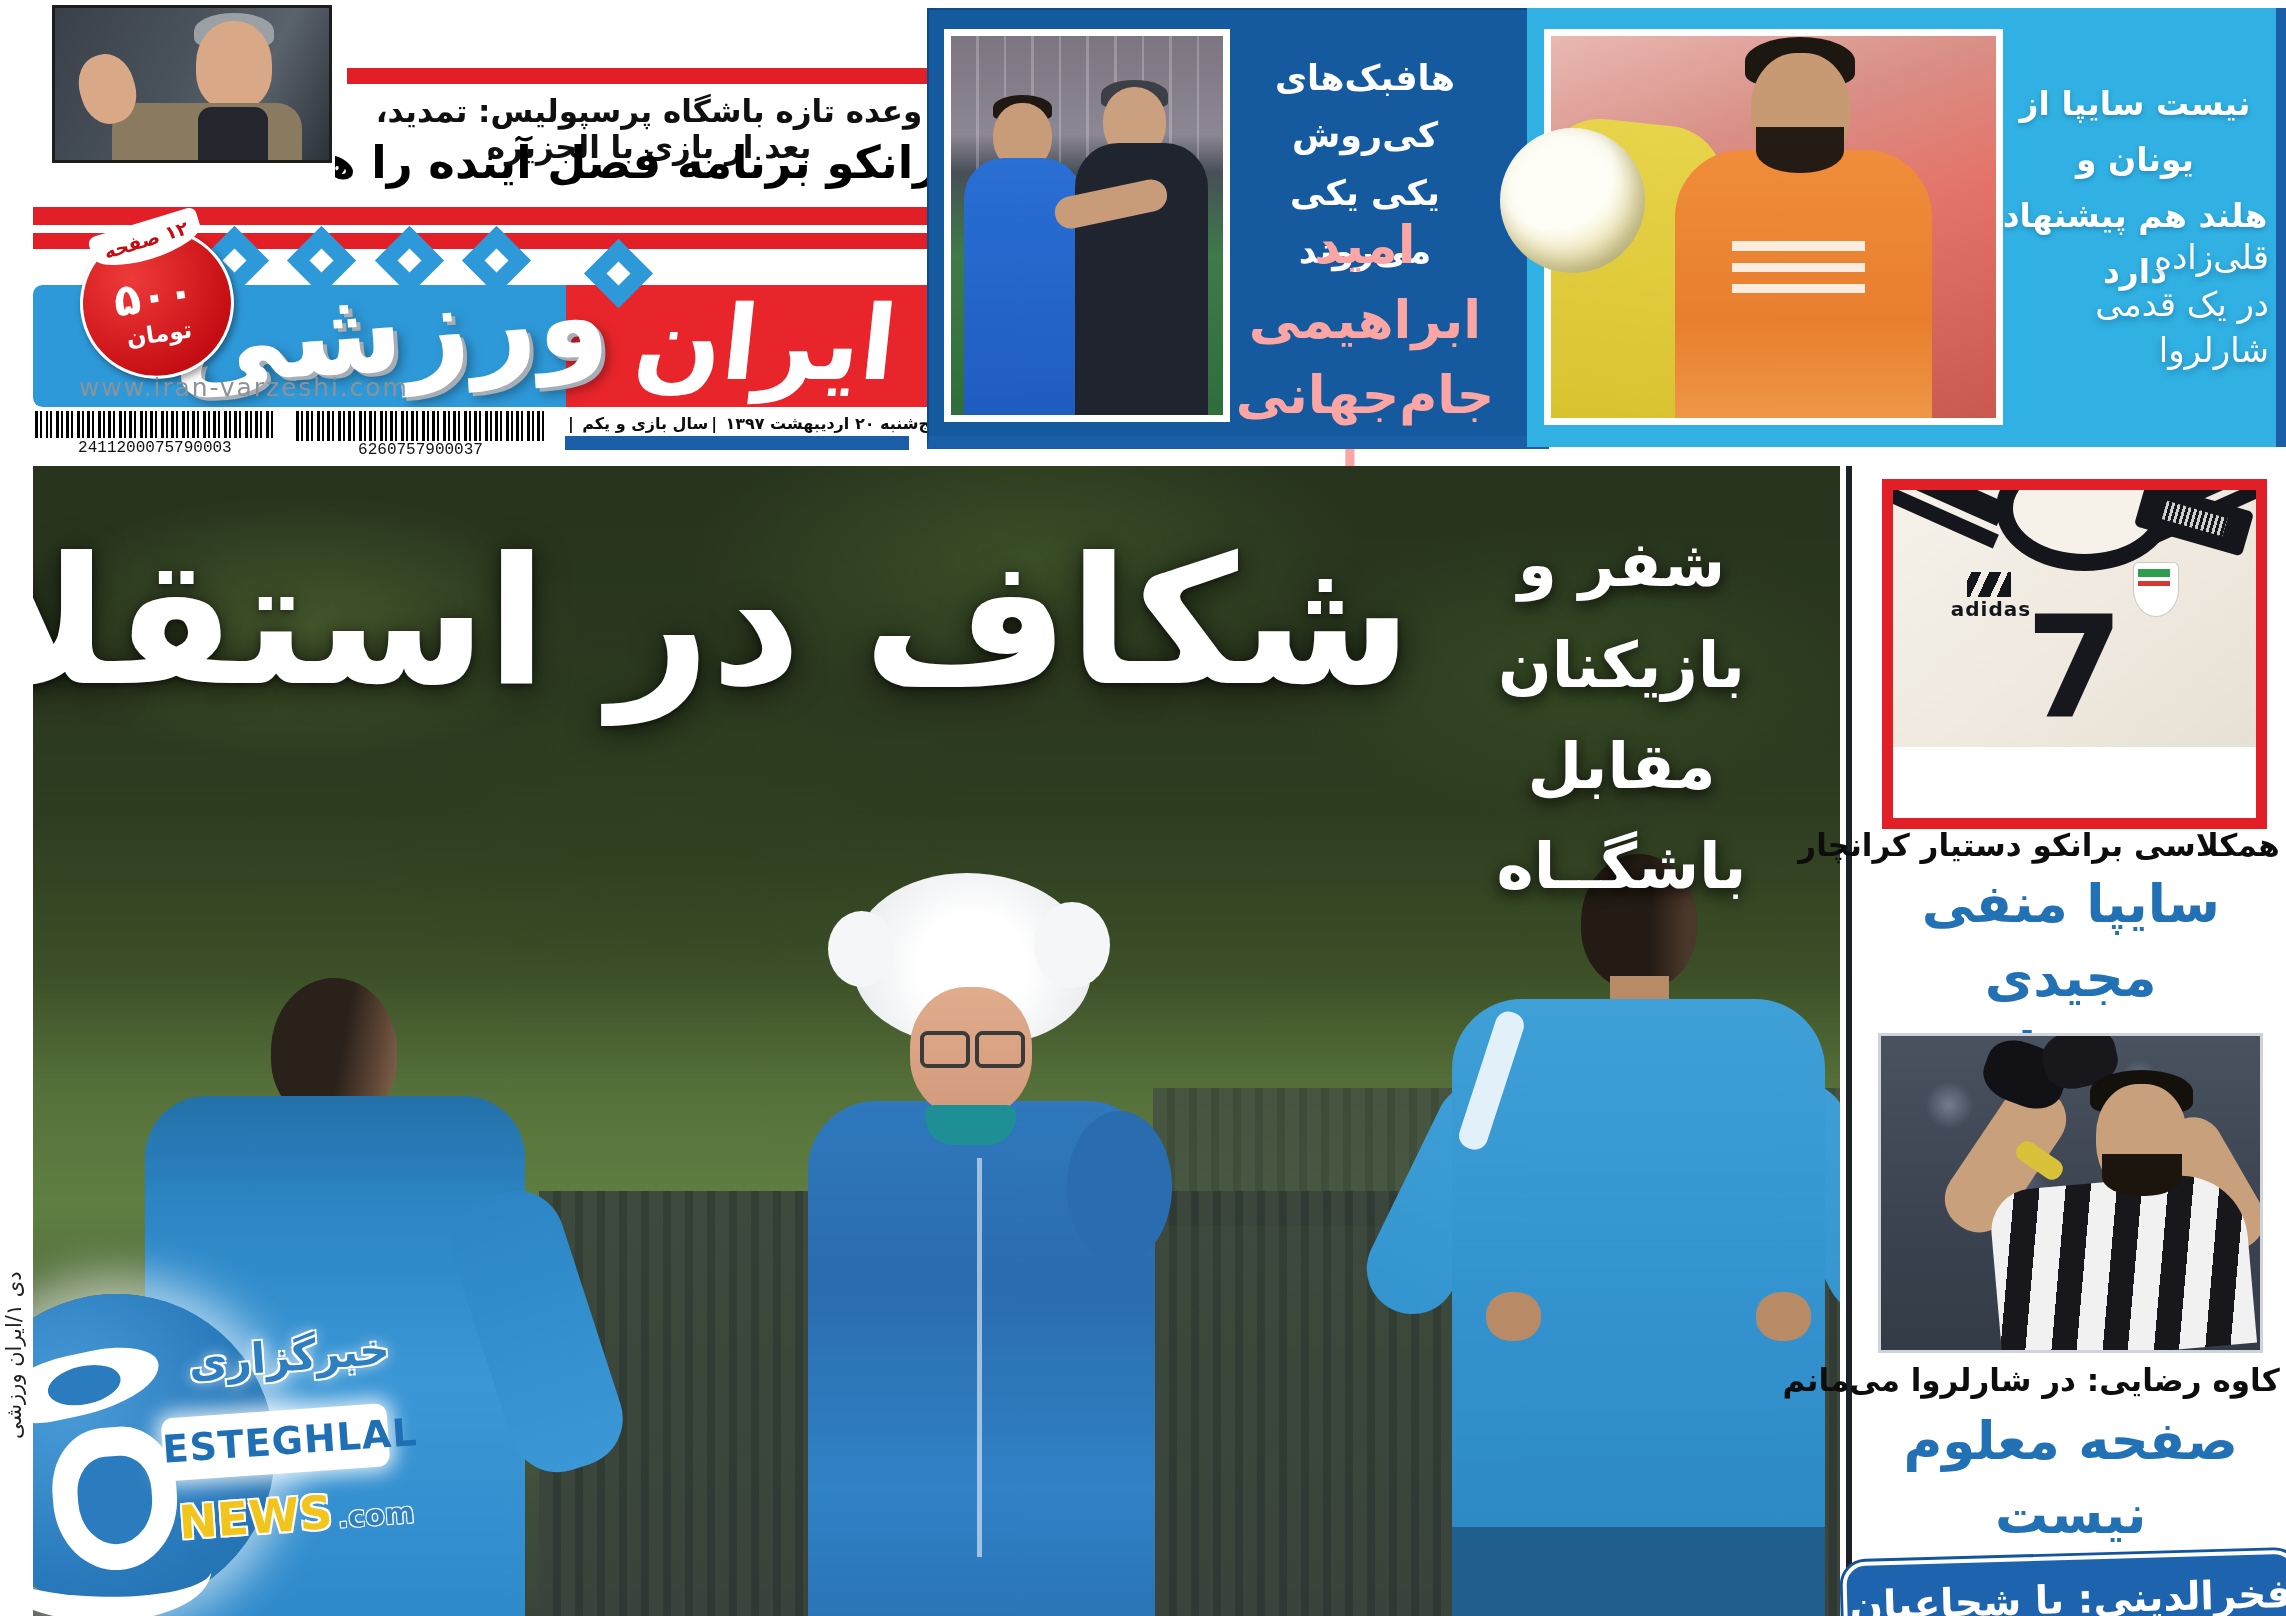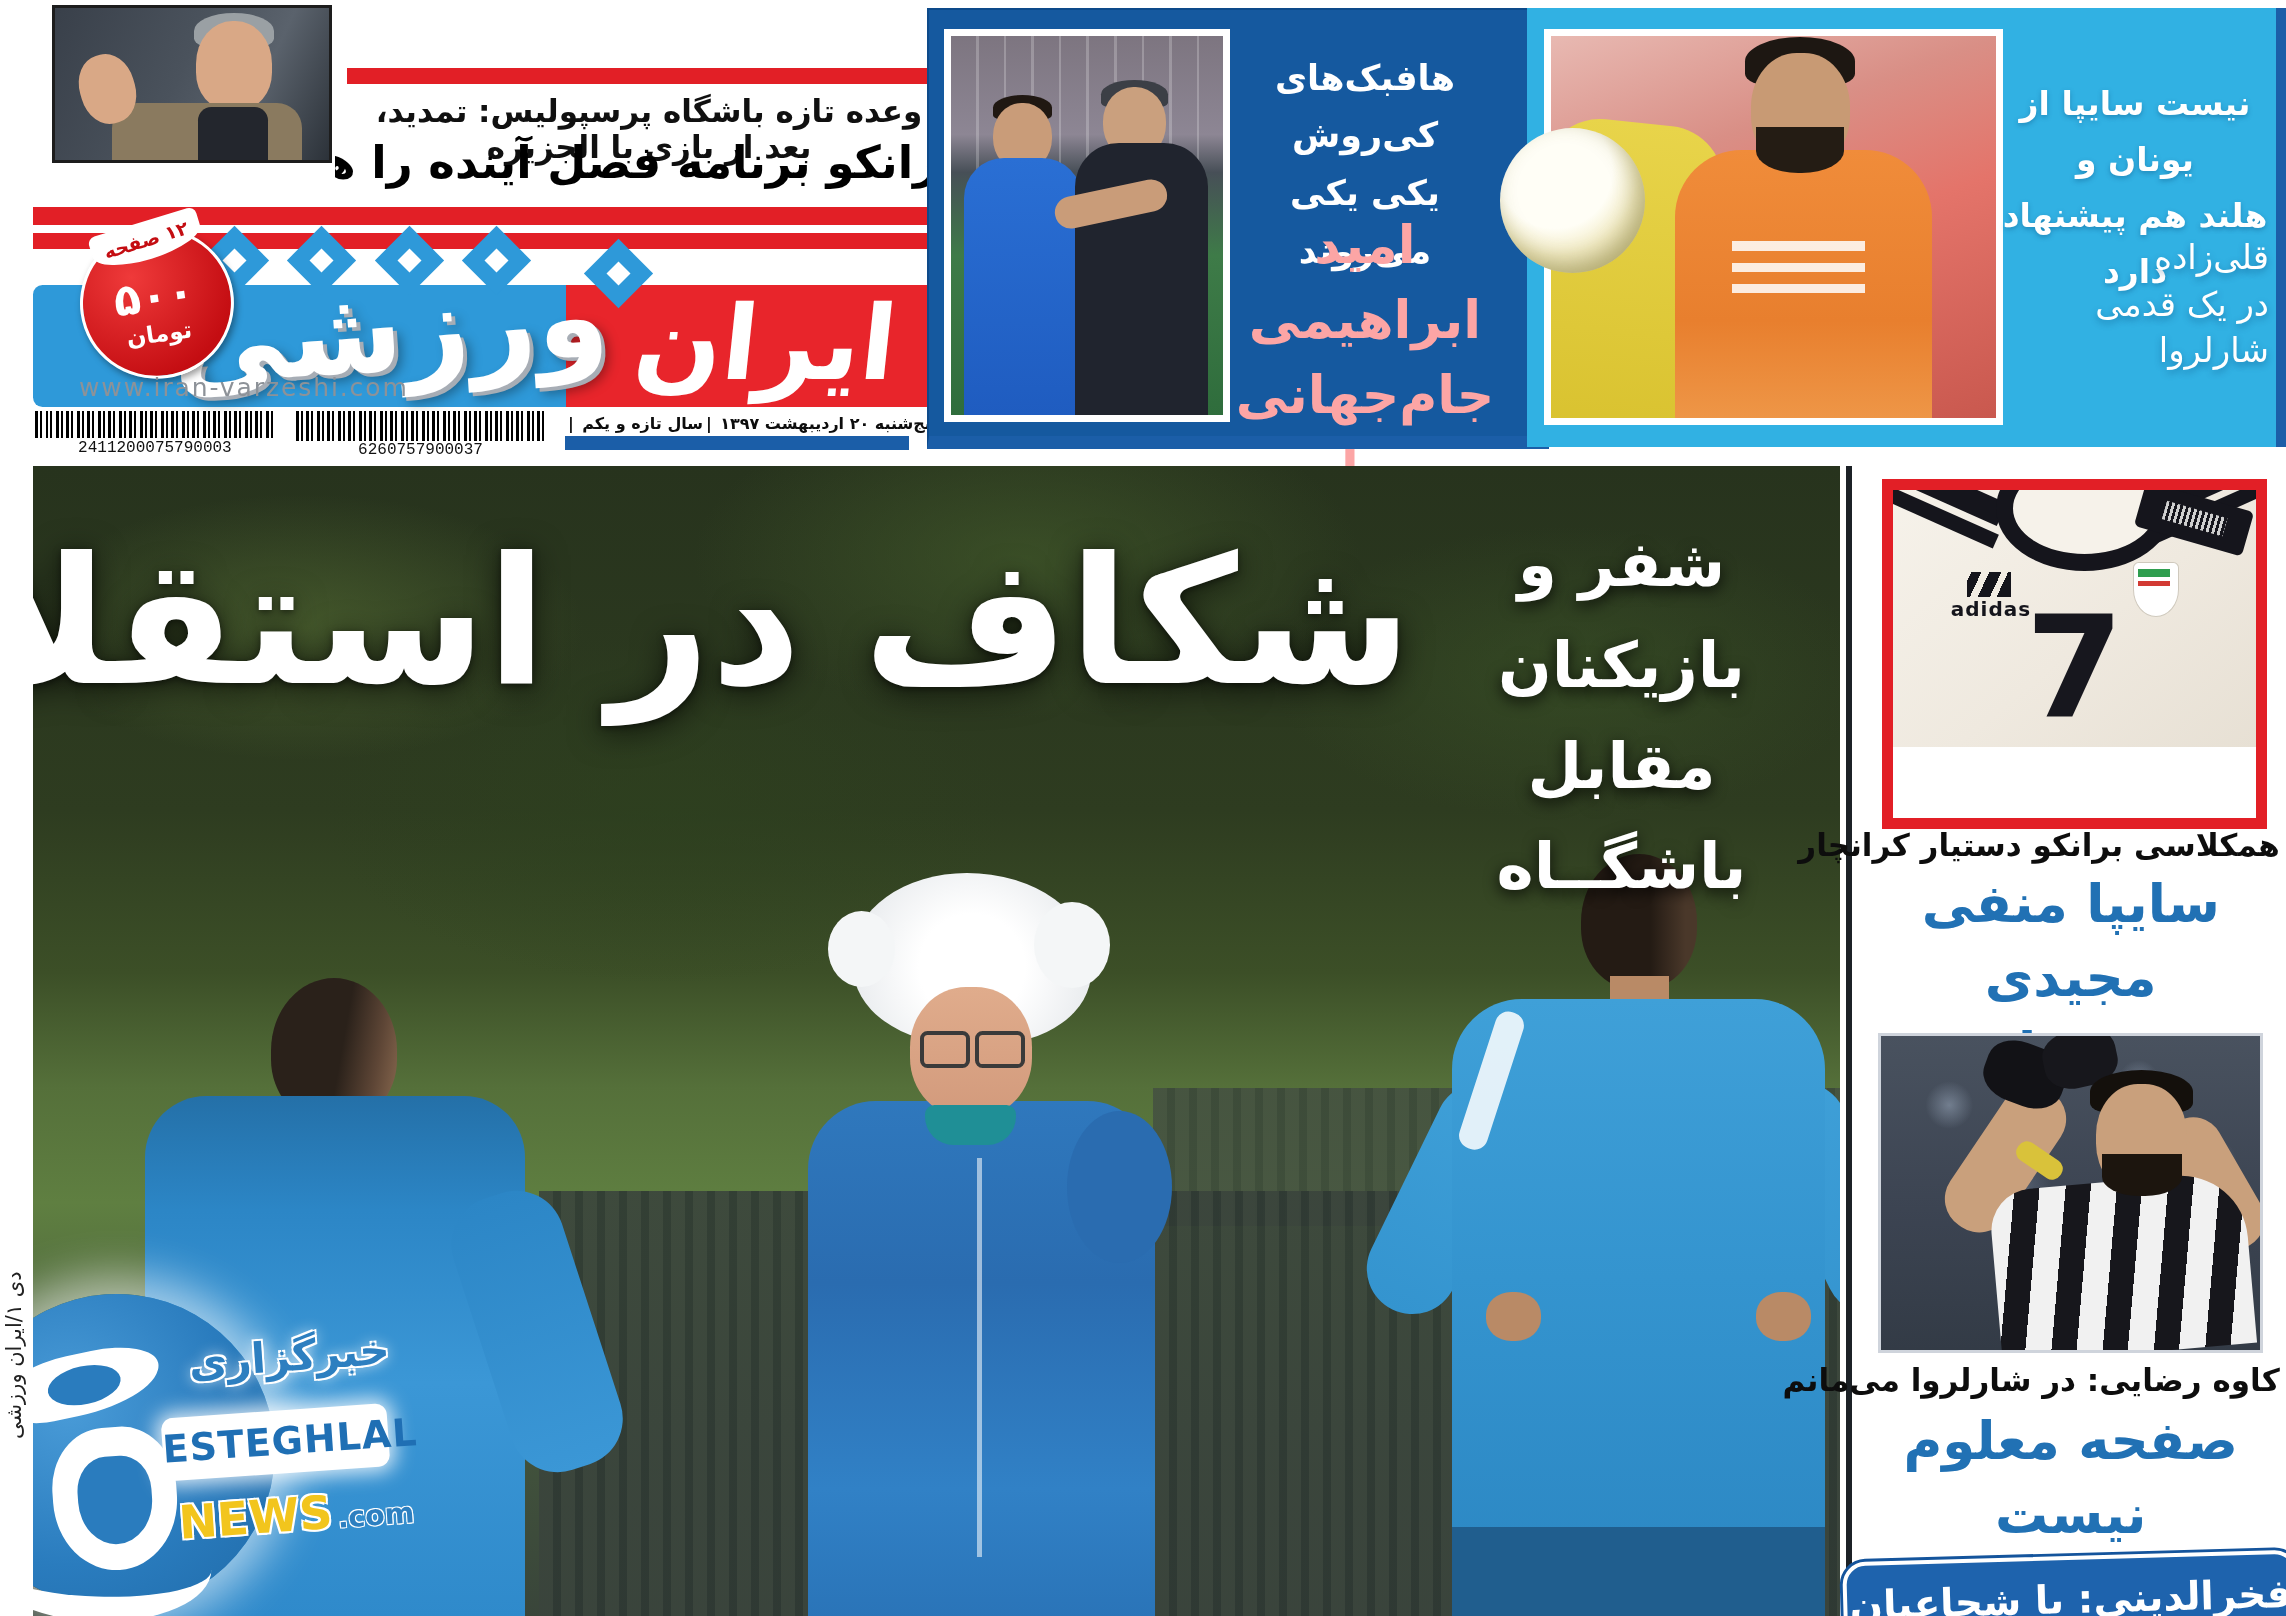--- a/index.html
+++ b/index.html
@@ -272,21 +272,21 @@
   </div>
 
   <div class="abs" id="barcode">
     <div class="abs bars bars1"></div>
     <div class="abs bcnum bcnum1">2411200075790003</div>
     <div class="abs bars bars2"></div>
     <div class="abs bcnum bcnum2">6260757900037</div>
   </div>
 
   <div class="abs" id="dateline">
-    <span class="dl-seg">سال تازه و یکم</span>
+    <span class="dl-seg">سال بازی و یکم</span>
     <span class="dl-seg">پنج‌شنبه ۲۰ اردیبهشت ۱۳۹۷</span>
     <span class="dl-seg">۲۳ شعبان ۱۴۳۹</span>
     <span class="dl-seg">10May2018</span>
     <span class="dl-seg">شماره ۵۹۲۰</span>
   </div>
   <div class="abs" id="date-bluebar"></div>
 
   <div class="abs" id="mid-panel">
     <div class="abs mid-photo">
       <div class="abs m-blue-hair"></div>

